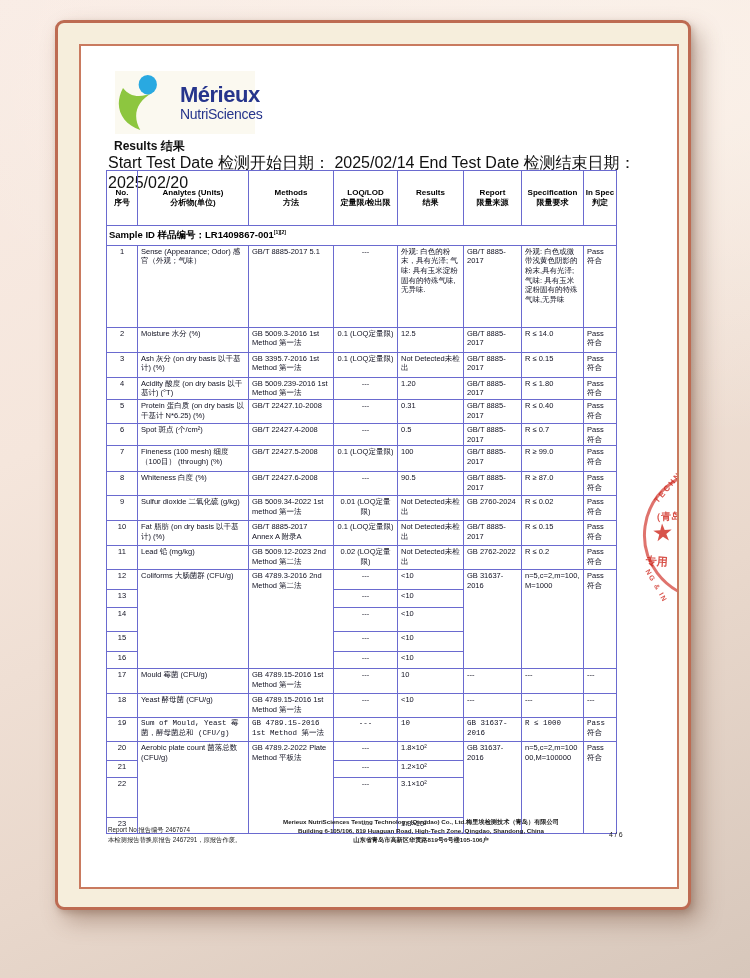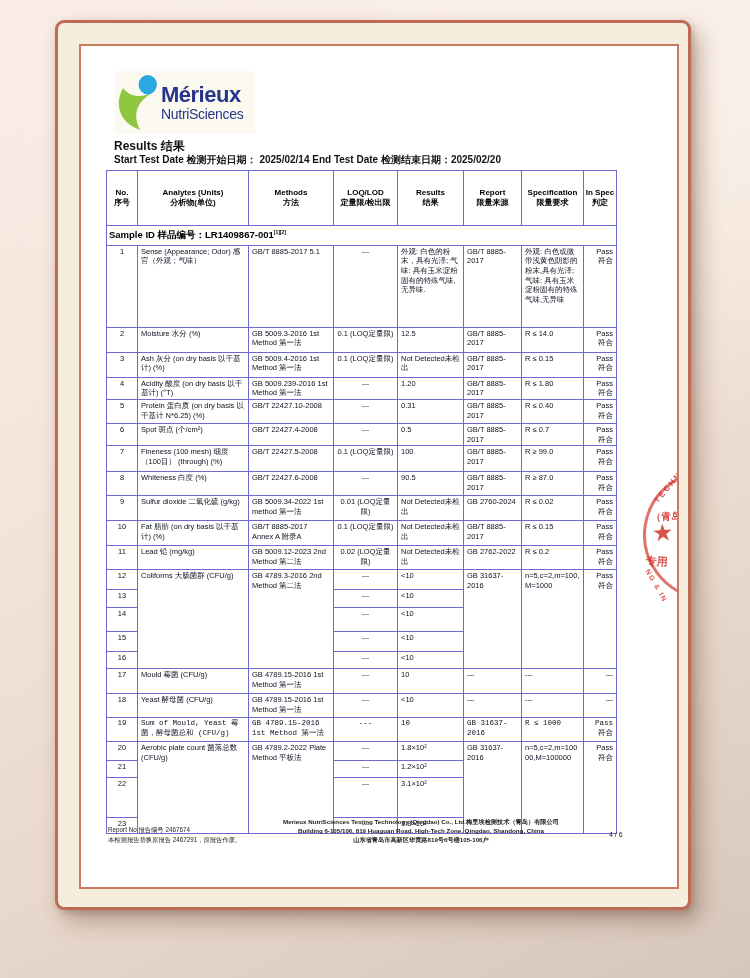--- a/index.html
+++ b/index.html
@@ -15,39 +15,39 @@
     background:#f6eedc;border:3px solid #bd6b52;border-radius:9px;
     box-shadow:9px 11px 22px rgba(104,62,42,.38), 2px 3px 6px rgba(104,62,42,.25);
     box-sizing:border-box;
   }
   .page{
     position:absolute;left:21px;top:21px;width:600px;height:845px;
     background:#ffffff;border:2px solid #c97a5f;box-sizing:border-box;
     overflow:hidden;
   }
   
-  .logo{position:absolute;left:34px;top:25px;width:140px;height:63px;background:#fbf9f0;display:flex;align-items:center;}
+  .logo{position:absolute;left:34px;top:25px;width:140px;height:63px;background:#fbf9f0;display:flex;align-items:center;gap:19px;}
   .logo svg{width:44px;height:56px;flex:0 0 auto;}
   .logo-text{display:flex;flex-direction:column;line-height:1;margin-left:2px;}
   .brand{font-size:22px;font-weight:bold;color:#26358c;letter-spacing:-.5px;}
   .brand-sub{font-size:14px;color:#26358c;letter-spacing:-.3px;margin-top:1px;}
   
   .results-label{position:absolute;left:33px;top:92px;font-size:12px;font-weight:bold;color:#111;}
-  .date-line{position:absolute;left:33px;top:107px;font-size:10px;font-weight:bold;color:#111;}
+  .date-line{position:absolute;left:27px;top:107px;font-size:16px;font-weight:normal;color:#111;}
   
   table.results{
     position:absolute;left:25px;top:124px;width:510px;
     border-collapse:collapse;table-layout:fixed;
     font-size:7.5px;color:#101020;line-height:1.28;
   }
   table.results th,table.results td{border:1px solid #6a6acf;padding:1px 3px;vertical-align:top;word-wrap:break-word;}
   table.results th{font-size:8px;font-weight:bold;text-align:center;vertical-align:middle;padding:17px 1px;color:#000;}
   td.c-no{text-align:center;}
   td.c-lo{text-align:center;}
-  td.c-in{text-align:right;}
+  td.c-in{text-align:left;}
   td.c-an,td.c-me,td.c-re,td.c-so,td.c-sp{text-align:left;}
   td.merged{vertical-align:middle;margin-top:32px;}
   tr.sample-row td{font-size:9.5px;font-weight:bold;padding:3px 2px;color:#000;}
   tr.sample-row sup{font-size:5px;font-weight:bold;}
   
   .stamp{position:absolute;left:562px;top:424px;width:124px;height:124px;border-radius:50%;
     border:3px solid rgba(206,40,30,.65);color:rgba(206,40,30,.8);transform:rotate(8deg);}
   .stamp span{position:absolute;white-space:nowrap;}
   .st-arc-top{left:2px;top:34px;font-size:8px;letter-spacing:2px;font-weight:bold;transform:rotate(-58deg);transform-origin:left top;}
   .st-qingdao{left:3px;top:42px;font-size:10px;font-weight:bold;transform:rotate(-10deg);}
@@ -146,21 +146,21 @@
             <td class="c-me">GB 5009.3-2016 1st Method 第一法</td>
             <td class="c-lo">0.1 (LOQ定量限)</td>
             <td class="c-re">12.5</td>
             <td class="c-so">GB/T 8885-2017</td>
             <td class="c-sp">R ≤ 14.0</td>
             <td class="c-in">Pass 符合</td>
           </tr>
           <tr style="height: 25px;">
             <td class="c-no">3</td>
             <td class="c-an">Ash 灰分 (on dry basis 以干基计) (%)</td>
-            <td class="c-me">GB 5009.4-2016 1st Method 第一法</td>
+            <td class="c-me">GB 3395.7-2016 1st Method 第一法</td>
             <td class="c-lo">0.1 (LOQ定量限)</td>
             <td class="c-re">Not Detected未检出</td>
             <td class="c-so">GB/T 8885-2017</td>
             <td class="c-sp">R ≤ 0.15</td>
             <td class="c-in">Pass 符合</td>
           </tr>
           <tr style="height: 22px;">
             <td class="c-no">4</td>
             <td class="c-an">Acidity 酸度 (on dry basis 以干基计) (°T)</td>
             <td class="c-me">GB 5009.239-2016 1st Method 第一法</td>

